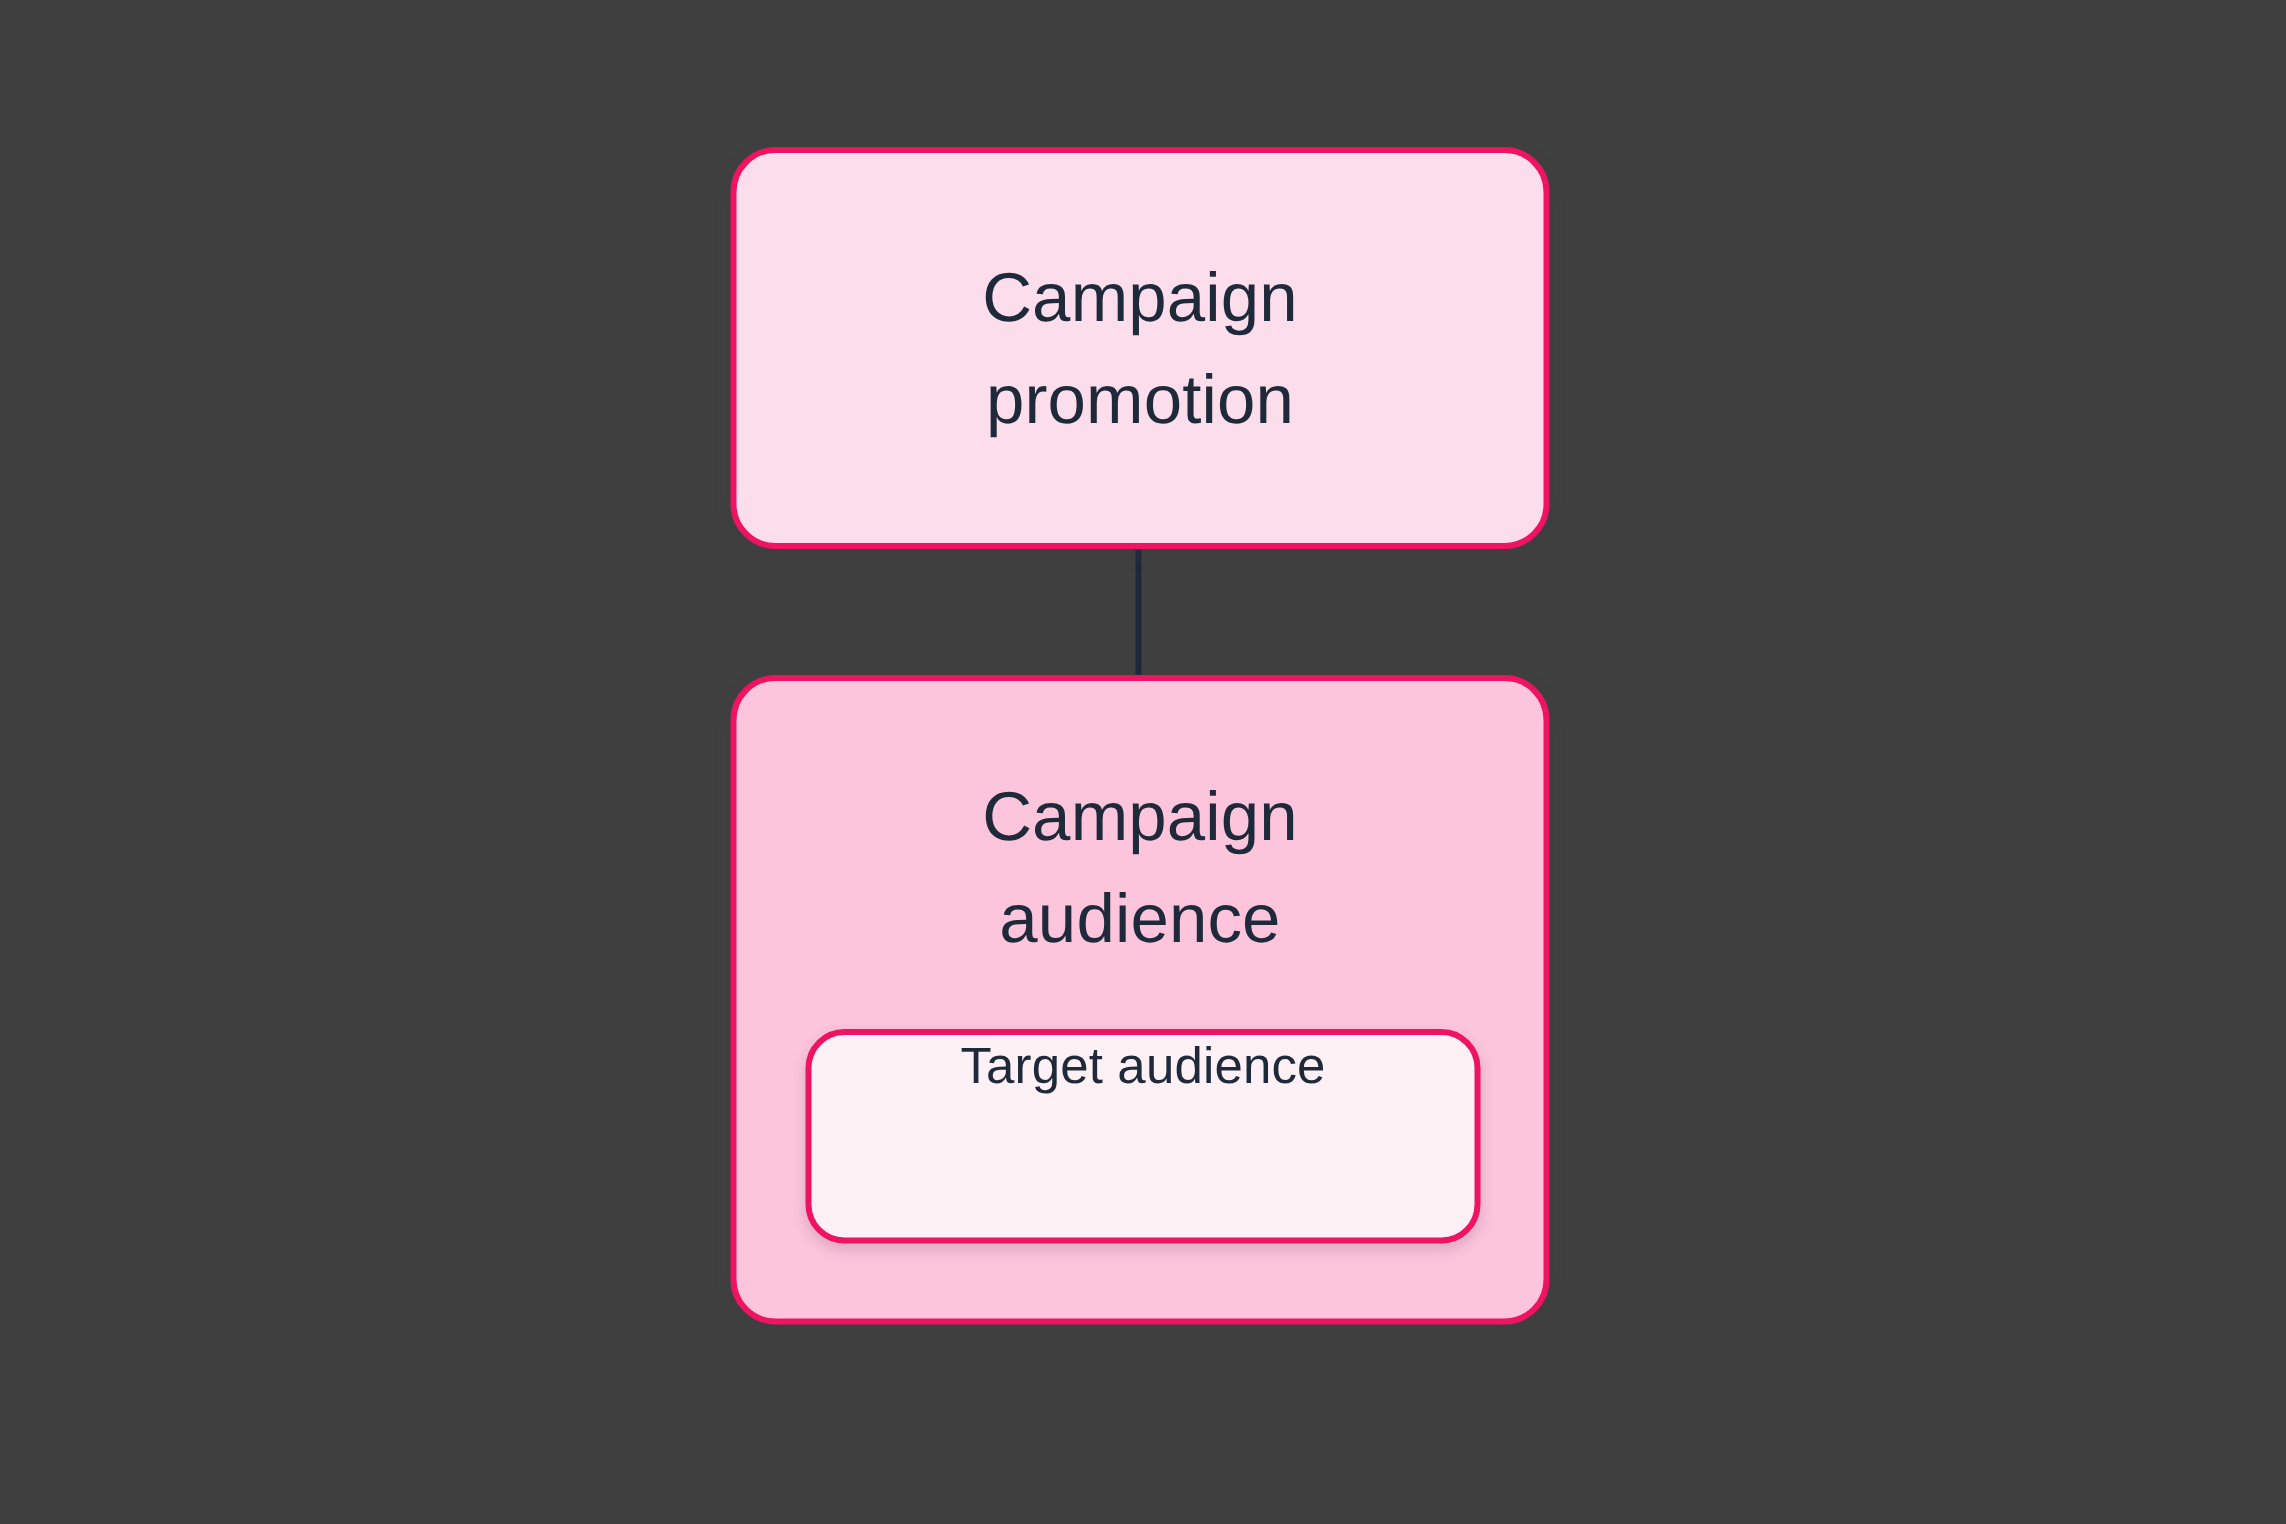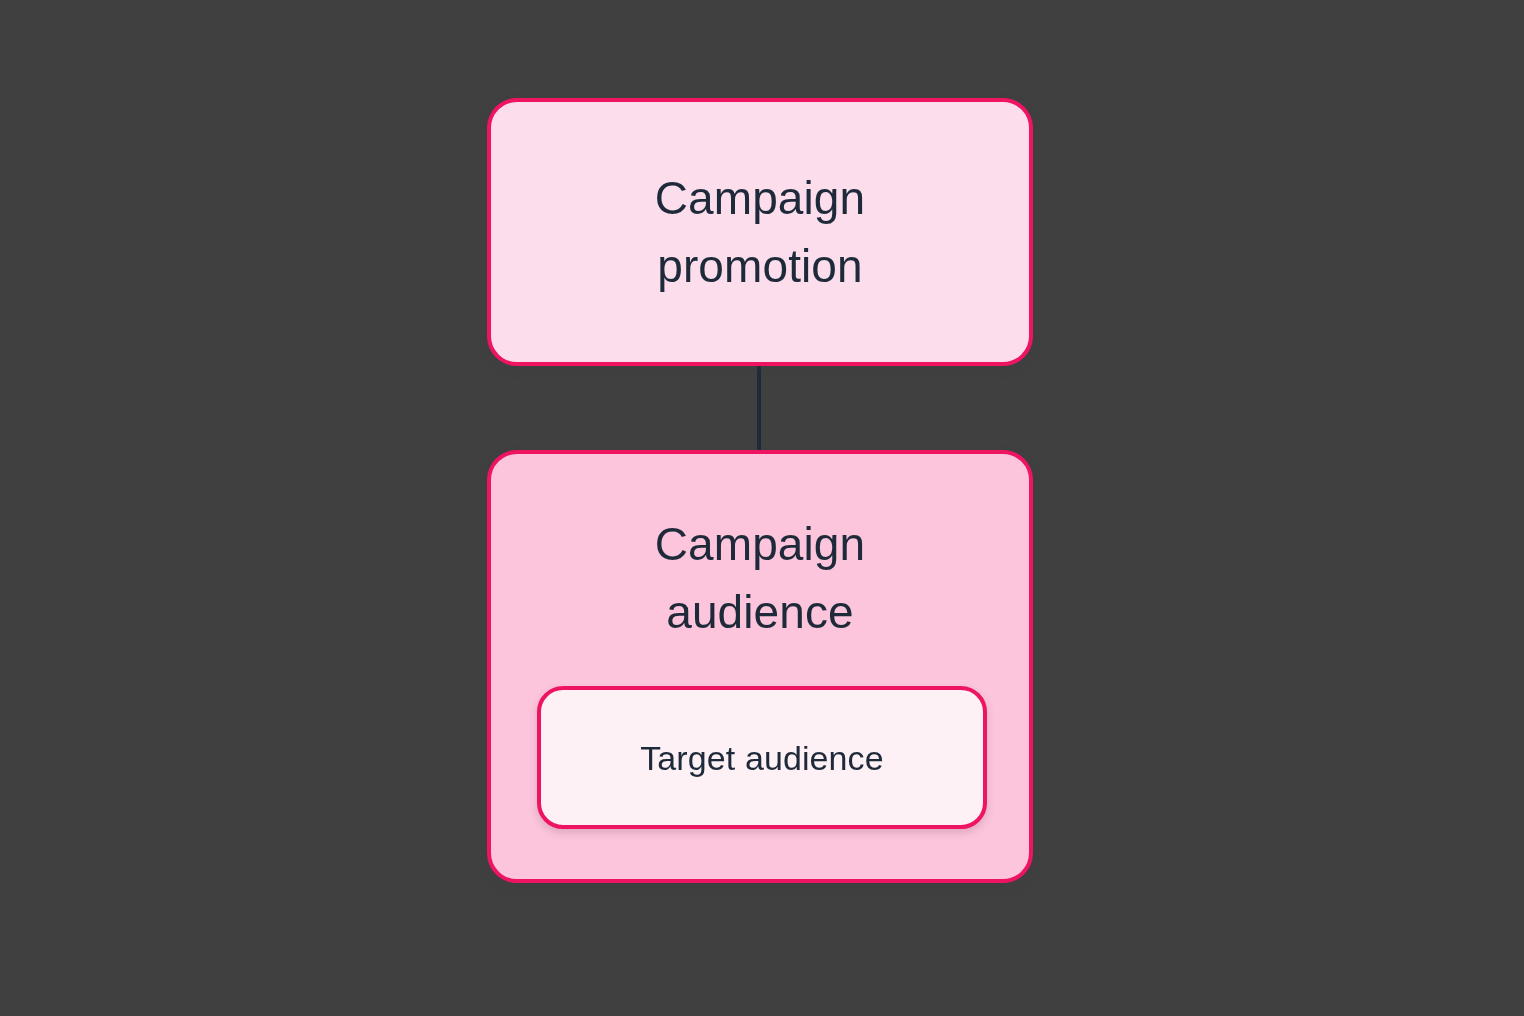--- a/index.html
+++ b/index.html
@@ -83,21 +83,20 @@
     position: absolute;
     box-sizing: border-box;
     left: 537px;
     top: 686px;
     width: 450px;
     height: 143px;
     background: #fdf1f5;
     border: 4px solid #ef1461;
     border-radius: 26px;
     display: flex;
-    align-items: center;
     justify-content: center;
     box-shadow: 0 4px 9px rgba(80, 50, 65, 0.18);
   }
 
   .child-label {
     color: #1e2a3a;
     font-size: 34px;
     line-height: 42px;
     font-weight: 400;
     text-align: center;

